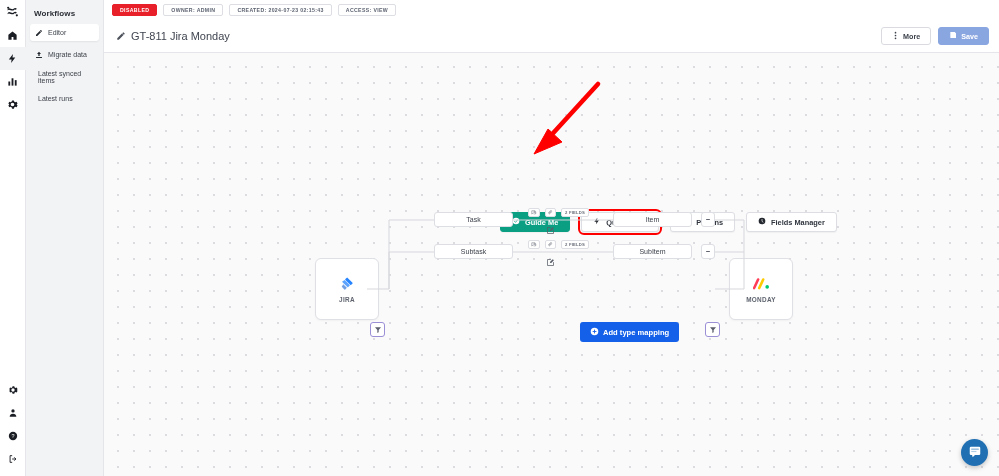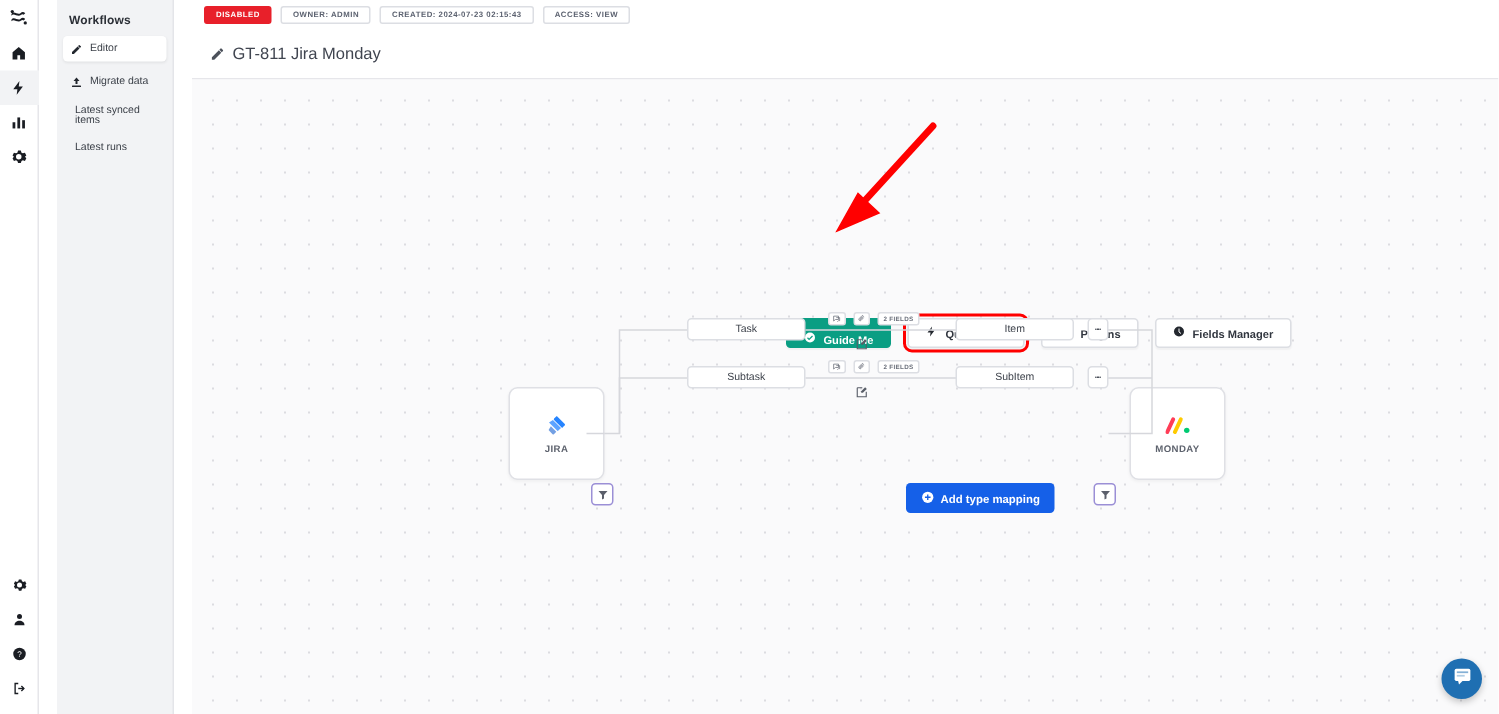--- a/index.html
+++ b/index.html
@@ -3,21 +3,21 @@
 <meta charset="utf-8">
 <title>Workflows Editor</title>
 <style>
   * { box-sizing: border-box; margin: 0; padding: 0; }
   html, body {
     width: 999px; height: 476px;
     font-family: "Liberation Sans", sans-serif;
     background: #ffffff;
     overflow: hidden;
   }
-  .app { position: relative; width: 999px; height: 476px; display: flex; gap: 12px; }
+  .app { position: relative; width: 999px; height: 476px; display: flex; }
 
   
   .rail {
     width: 26px; height: 476px;
     background: #ffffff;
     border-right: 1px solid #e6e6ea;
     display: flex; flex-direction: column; align-items: center;
     flex: 0 0 26px;
   }
   .rail-item {
@@ -103,21 +103,21 @@
   .toolbar {
     position: absolute; left: 396px; top: 159px;
     display: flex; gap: 11px; align-items: center;
   }
   .tbtn {
     height: 20px; display: inline-flex; align-items: center; gap: 5px;
     padding: 0 11px; border-radius: 3px; font-size: 7.4px; font-weight: bold;
     background: #fff; border: 1px solid #dcdee3; color: #31363f; cursor: pointer;
     box-shadow: 0 1px 1px rgba(0,0,0,.04); white-space: nowrap;
   }
-  .tbtn.teal { background: #0a9e83; border-color: #0a9e83; color: #fff; align-items: flex-end; }
+  .tbtn.teal { background: #0a9e83; border-color: #0a9e83; color: #fff; }
   .tbtn-wrap { position: relative; display: inline-flex; }
   .tbtn-wrap.highlight { outline: 2.5px solid #ff0000; outline-offset: 1px; border-radius: 3px; }
 
   
   .node {
     position: absolute; width: 64px; height: 62px;
     background: #fff; border: 1px solid #dfe0e5; border-radius: 6px;
     display: flex; flex-direction: column; align-items: center; justify-content: center;
     gap: 4px; box-shadow: 0 1px 2px rgba(0,0,0,.04);
   }
@@ -279,20 +279,40 @@
     </div>
 
     <div class="titlebar">
       <div class="wf-title">
         <span class="pencil">
           <svg width="10" height="10" viewBox="0 0 24 24" fill="#4c515b">
               <path d="M3 17.2V21h3.8L18 9.8 14.2 6zM20.7 7.1a1 1 0 000-1.4l-2.4-2.4a1 1 0 00-1.4 0L15 5.2 18.8 9z"></path>
             </svg>
         </span>
         <span>GT-811 Jira Monday</span>
+      </div>
+      <div class="title-actions">
+        <button class="btn">
+          <span>
+            <svg width="7" height="9" viewBox="0 0 6 16" fill="#3d424b">
+                <circle cx="3" cy="3" r="1.5"></circle>
+                <circle cx="3" cy="8" r="1.5"></circle>
+                <circle cx="3" cy="13" r="1.5"></circle>
+              </svg>
+          </span>
+          <span>More</span>
+        </button>
+        <button class="btn primary-muted">
+          <span>
+            <svg width="8" height="8" viewBox="0 0 24 24" fill="#fff">
+                <path d="M4 3h13l4 4v14H4zM8 4h7v5H8zM7 14h10v6H7z"></path>
+              </svg>
+          </span>
+          <span>Save</span>
+        </button>
       </div>
     </div>
 
     <div class="canvas">
 
       <svg class="wires" width="896" height="423">
         <g fill="none" stroke="#d6d7dc" stroke-width="1">
 
           <path d="M275 236 L285 236 L285 167 L330 167"></path>
           <path d="M285 236 L285 199 L330 199"></path>

